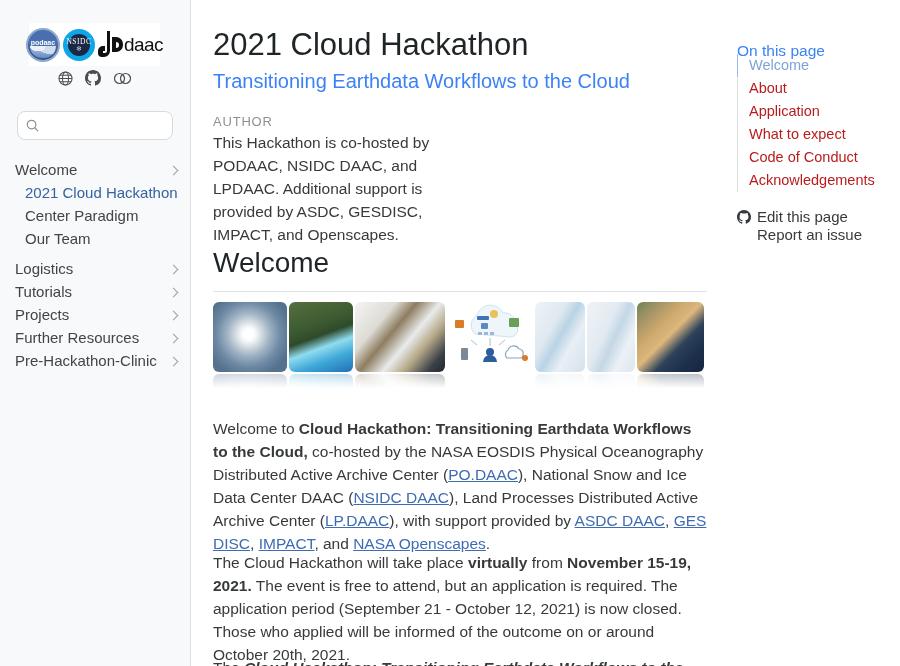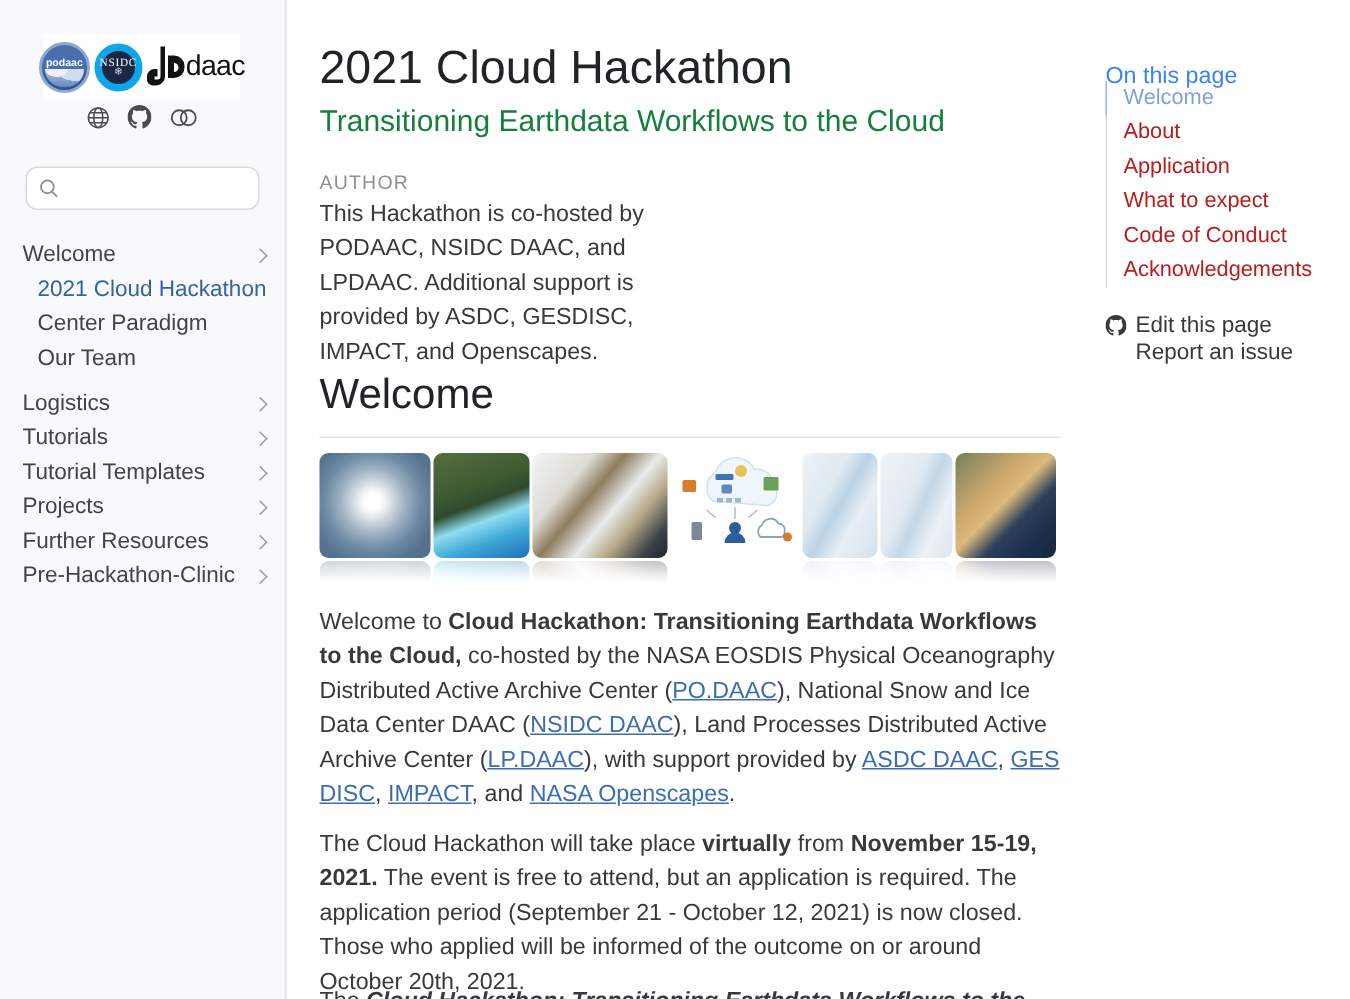--- a/index.html
+++ b/index.html
@@ -42,21 +42,21 @@
   .nav-item { position:relative; padding:3px 0; cursor:pointer; line-height:17px; }
   .nav-item .chev { position:absolute; right:6px; top:9px; width:7px; height:7px;
      border-top:1.5px solid #9aa0a6; border-right:1.5px solid #9aa0a6; transform:rotate(45deg); }
   .nav-sub { padding-left:10px; }
   .nav-sub.active { color:#35639f; }
   .nav-gap { height:7px; }
 
   
   .main { position:absolute; left:213px; top:0; width:494px; height:666px; }
   .page-title { position:absolute; top:27px; left:0; font-size:31px; font-weight:500; color:#1f2427; }
-  .page-subtitle { position:absolute; top:70px; left:0; font-size:20px; font-weight:400; color:#15803d; }
+  .page-subtitle { position:absolute; top:70px; left:0; font-size:20px; font-weight:400; color:#3b82f6; }
   .author-label { position:absolute; top:114px; left:0; font-size:13px; letter-spacing:.8px; color:#8d9195; }
   .author-text { position:absolute; top:131px; left:0; width:268px; font-size:15.5px; line-height:23px; color:#373a3c; }
   .welcome-h2 { position:absolute; top:247px; left:0; width:494px; font-size:28px; font-weight:500;
      color:#1f2427; padding-bottom:12px; border-bottom:1px solid #dee2e6; }
   .banner { position:absolute; top:302px; left:0; width:494px; }
   .strip { display:flex; gap:2px; }
   .tile { height:70px; border-radius:6px; flex:0 0 auto; }
   .t-hurricane { width:74px; background:
      radial-gradient(circle at 48% 46%, #ffffff 0 9%, #eef1f3 16%, #cdd6dd 26%, #9fb2c3 40%, #6d89a4 60%, #54718e 80%);}
   .t-greencoast { width:64px; background:
@@ -69,21 +69,21 @@
   .t-ice2 { width:48px; background:
      linear-gradient(115deg, #eff3f7 0%, #e2eaf1 40%, #c3d7e6 55%, #ecf1f6 75%, #dbe6ee 100%);}
   .t-desert { width:67px; background:
      linear-gradient(135deg, #6f8457 0%, #a59566 18%, #cfa96e 35%, #dcb87e 48%, #2c415c 64%, #1c2f4a 82%, #16263d 100%);}
   .reflection { height:16px; overflow:hidden; margin-top:2px; opacity:.35;
      -webkit-mask-image:linear-gradient(to bottom, rgba(0,0,0,.8), transparent 90%);
      mask-image:linear-gradient(to bottom, rgba(0,0,0,.8), transparent 90%); }
   .reflection .strip { transform:scaleY(-1); }
 
   .para { position:absolute; left:0; width:494px; font-size:15.5px; line-height:23px; color:#373a3c; }
-  .p1 { top:403px; }
+  .p1 { top:417px; }
   .p2 { top:551px; }
   .p-partial { top:656px; height:10px; overflow:hidden; }
   .b { font-weight:700; }
   .bi { font-weight:700; font-style:italic; }
   a.lnk { color:#3d6cb2; text-decoration:underline; cursor:pointer; }
 
   
   .toc { position:absolute; left:737px; top:0; width:160px; }
   .toc-heading { position:absolute; top:42px; left:0; font-size:15.5px; color:#3b82f6; }
   .toc-list { position:absolute; top:54px; left:0; width:160px; border-left:1px solid #dee2e6; }
@@ -153,24 +153,20 @@
       <div class="nav-item nav-sub active">2021 Cloud Hackathon</div>
       <div class="nav-item nav-sub">Center Paradigm</div>
       <div class="nav-item nav-sub">Our Team</div>
       <div class="nav-gap"></div>
       <div class="nav-item">
         <span>Logistics</span>
         <span class="chev"></span>
       </div>
       <div class="nav-item">
         <span>Tutorials</span>
-        <span class="chev"></span>
-      </div>
-      <div class="nav-item">
-        <span>Tutorial Templates</span>
         <span class="chev"></span>
       </div>
       <div class="nav-item">
         <span>Projects</span>
         <span class="chev"></span>
       </div>
       <div class="nav-item">
         <span>Further Resources</span>
         <span class="chev"></span>
       </div>

